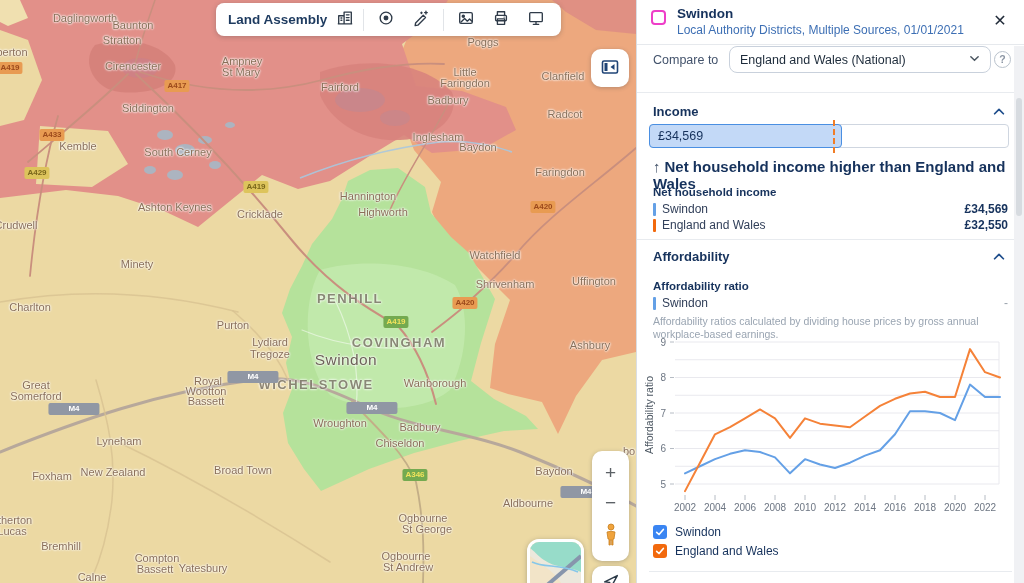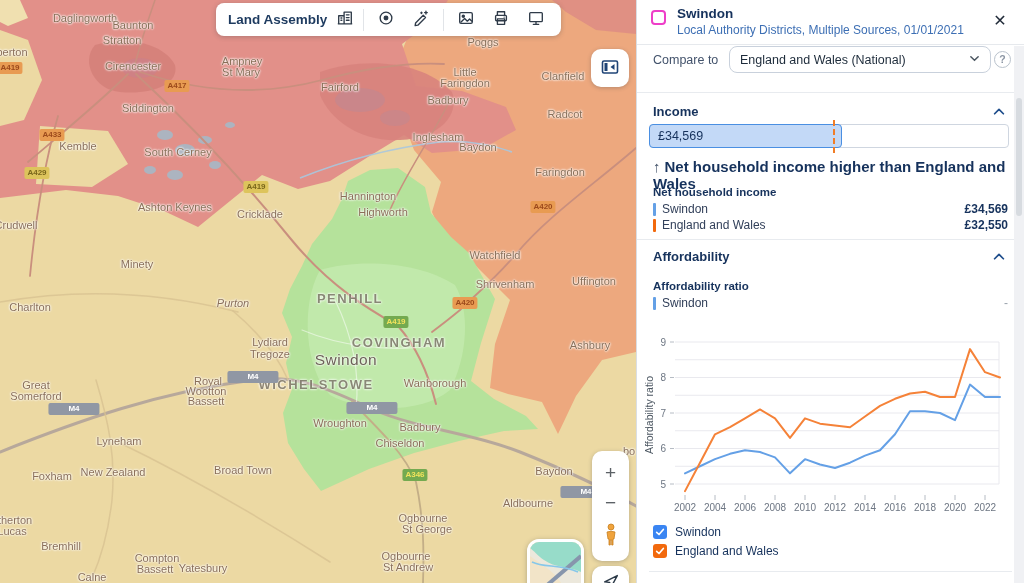--- a/index.html
+++ b/index.html
@@ -169,21 +169,21 @@
         <span class="map-label" style="left: 448px; top: 100px;">Badbury</span>
         <span class="map-label" style="left: 565px; top: 114px;">Radcot</span>
         <span class="map-label" style="left: 438px; top: 137px;">Inglesham</span>
         <span class="map-label" style="left: 478px; top: 147px;">Baydon</span>
         <span class="map-label" style="left: 560px; top: 172px;">Faringdon</span>
         <span class="map-label" style="left: 16px; top: 225px;">Crudwell</span>
         <span class="map-label" style="left: 175px; top: 207px;">Ashton Keynes</span>
         <span class="map-label" style="left: 260px; top: 214px;">Cricklade</span>
         <span class="map-label" style="left: 137px; top: 264px;">Minety</span>
         <span class="map-label" style="left: 30px; top: 287px; margin-top: 20px;">Charlton</span>
-        <span class="map-label" style="left: 233px; top: 303px; font-style: italic;">Purton</span>
+        <span class="map-label" style="left: 233px; top: 325px;">Purton</span>
         <span class="map-label" style="left: 368px; top: 196px;">Hannington</span>
         <span class="map-label" style="left: 383px; top: 212px;">Highworth</span>
         <span class="map-label" style="left: 495px; top: 255px;">Watchfield</span>
         <span class="map-label" style="left: 505px; top: 284px;">Shrivenham</span>
         <span class="map-label" style="left: 594px; top: 281px;">Uffington</span>
         <span class="map-label" style="left: 590px; top: 345px;">Ashbury</span>
         <span class="map-label area" style="left: 350px; top: 298px;">PENHILL</span>
         <span class="map-label area" style="left: 399px; top: 342px;">COVINGHAM</span>
         <span class="map-label city" style="left: 346px; top: 360px;">Swindon</span>
         <span class="map-label" style="left: 270px; top: 342px;">Lydiard</span>
@@ -390,20 +390,21 @@
         </svg>
     </button>
 
     <div class="tbl-title" style="top:280px">Affordability ratio</div>
     <div class="inc-row" style="top:296px">
       <span class="row-bar bar-blue"></span>
       <span class="row-label">Swindon</span>
       <span class="row-dash">-</span>
     </div>
 
+    <div class="aff-desc">Affordability ratios calculated by dividing house prices by gross annual workplace-based earnings.</div>
 
     <svg id="aff-chart" width="372" height="182">
         <line x1="32" y1="152" x2="356" y2="152" stroke="#e9e9ee" stroke-width="1"></line>
         <line x1="32" y1="134.25" x2="356" y2="134.25" stroke="#e9e9ee" stroke-width="1"></line>
         <line x1="32" y1="116.5" x2="356" y2="116.5" stroke="#e9e9ee" stroke-width="1"></line>
         <line x1="32" y1="98.75" x2="356" y2="98.75" stroke="#e9e9ee" stroke-width="1"></line>
         <line x1="32" y1="81" x2="356" y2="81" stroke="#e9e9ee" stroke-width="1"></line>
         <line x1="32" y1="63.25" x2="356" y2="63.25" stroke="#e9e9ee" stroke-width="1"></line>
         <line x1="32" y1="45.5" x2="356" y2="45.5" stroke="#e9e9ee" stroke-width="1"></line>
         <line x1="32" y1="27.75" x2="356" y2="27.75" stroke="#e9e9ee" stroke-width="1"></line>

